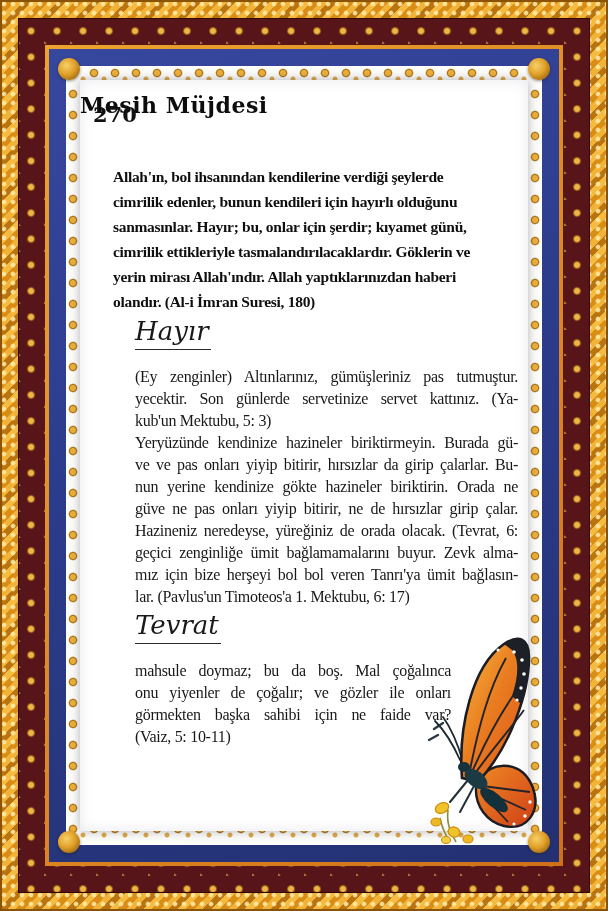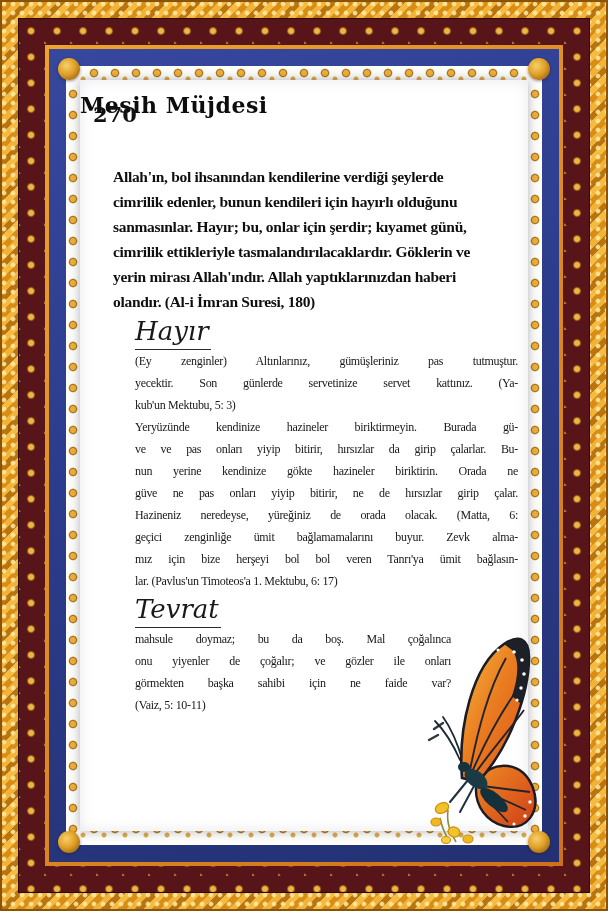--- a/index.html
+++ b/index.html
@@ -61,21 +61,21 @@
   .intro{
     margin:44px 0 0 -22px;width:calc(100% + 12px);
     font-weight:bold;font-size:15.5px;line-height:25px;letter-spacing:-0.3px;
     color:#0f0f0f;
   }
   .heading{
     font-family:"DejaVu Serif", serif;font-style:italic;font-size:26px;line-height:34px;
     color:#191919;
   }
   .heading span{display:inline-block;border-bottom:1.6px solid #2a2a2a;padding:0 2px 1px 0;}
-  .body{margin-top:0;font-size:12px;line-height:22px;letter-spacing:-0.3px;color:#181818;}
+  .body{margin-top:16px;font-size:16px;line-height:22px;letter-spacing:-0.3px;color:#181818;}
   .body .ln{white-space:nowrap;text-align:left;text-align-last:justify;}
   .body .ln.pl{text-align-last:left;}
   .tevrat-body{width:316px;}
   .sec{margin-top:0;}
   .sec.tevrat{margin-top:0;}
   .butterfly{position:absolute;left:426px;top:630px;width:124px;height:218px;z-index:6;}
 </style>
 </head>
 <body>
 
@@ -110,21 +110,21 @@
       <div class="sec incil">
         <div class="heading"><span>Hayır</span></div>
         <div class="body">
           <div class="ln">(Ey zenginler) Altınlarınız, gümüşleriniz pas tutmuştur.</div>
           <div class="ln">yecektir. Son günlerde servetinize servet kattınız. (Ya-</div>
           <div class="ln pl">kub'un Mektubu, 5: 3)</div>
           <div class="ln">Yeryüzünde kendinize hazineler biriktirmeyin. Burada gü-</div>
           <div class="ln">ve ve pas onları yiyip bitirir, hırsızlar da girip çalarlar. Bu-</div>
           <div class="ln">nun yerine kendinize gökte hazineler biriktirin. Orada ne</div>
           <div class="ln">güve ne pas onları yiyip bitirir, ne de hırsızlar girip çalar.</div>
-          <div class="ln">Hazineniz neredeyse, yüreğiniz de orada olacak. (Matta, 6:</div>
+          <div class="ln">Hazineniz neredeyse, yüreğiniz de orada olacak. (Tevrat, 6:</div>
           <div class="ln">geçici zenginliğe ümit bağlamamalarını buyur. Zevk alma-</div>
           <div class="ln">mız için bize herşeyi bol bol veren Tanrı'ya ümit bağlasın-</div>
           <div class="ln pl">lar. (Pavlus'un Timoteos'a 1. Mektubu, 6: 17)</div>
         </div>
       </div>
 
       <div class="sec tevrat">
         <div class="heading"><span>Tevrat</span></div>
         <div class="body tevrat-body">
           <div class="ln">mahsule doymaz; bu da boş. Mal çoğalınca</div>

